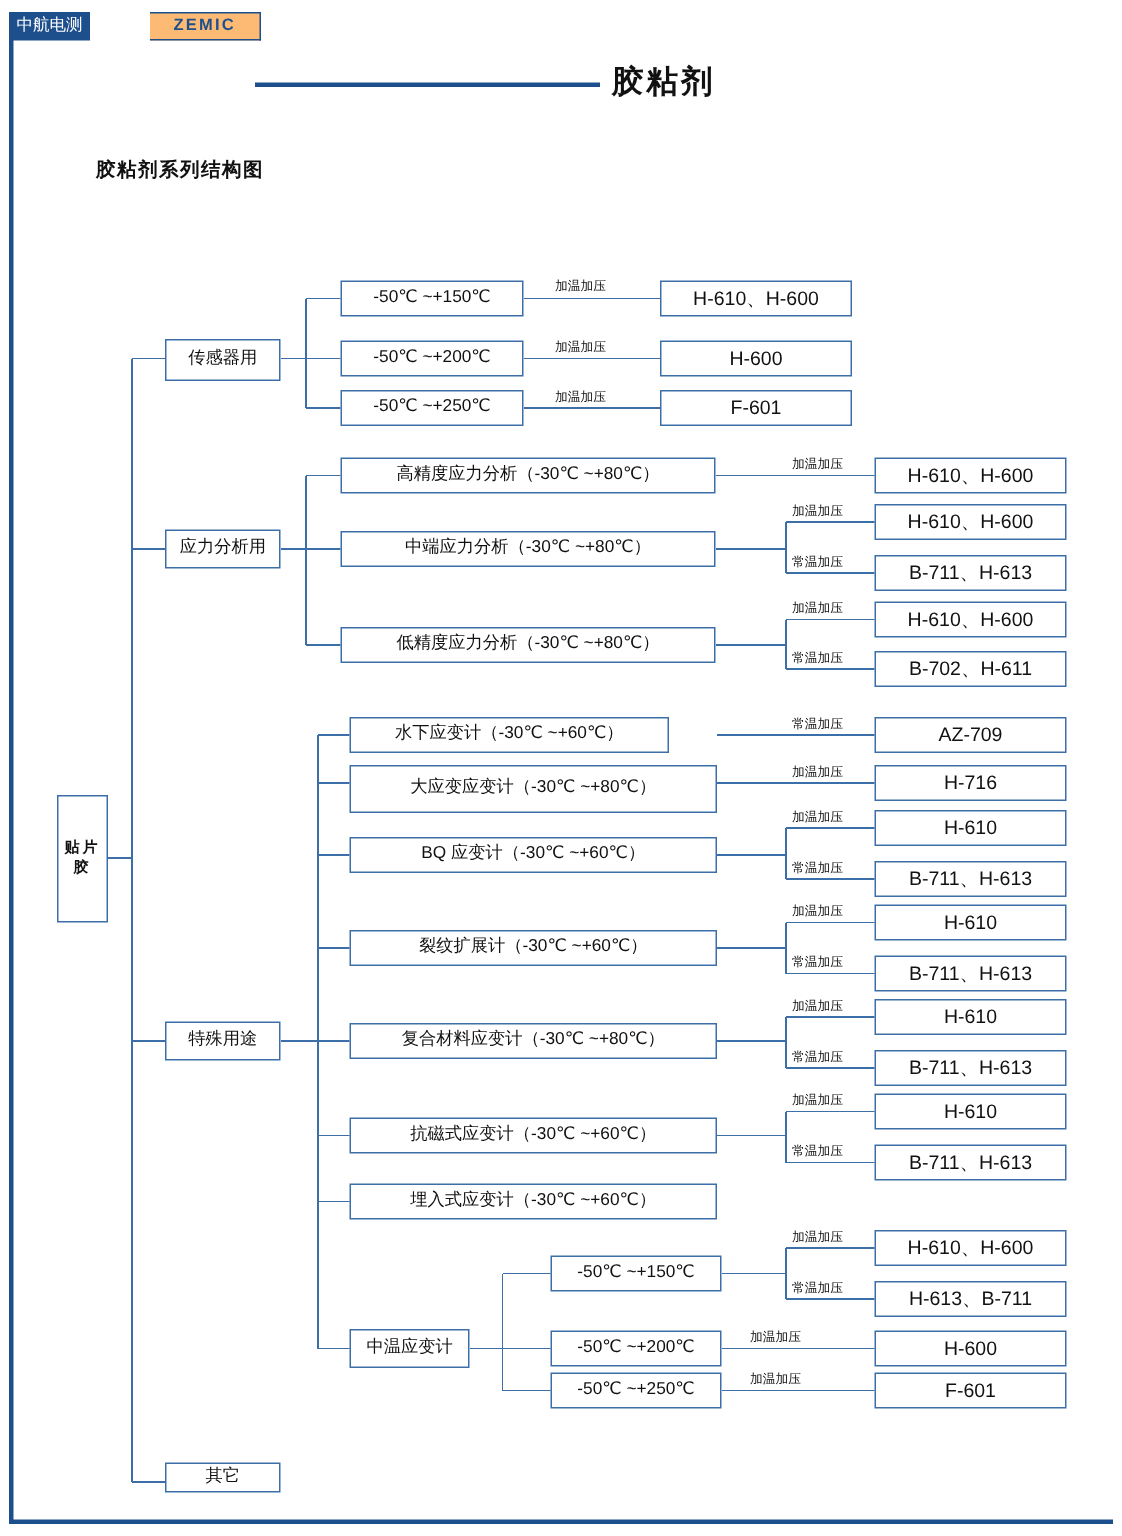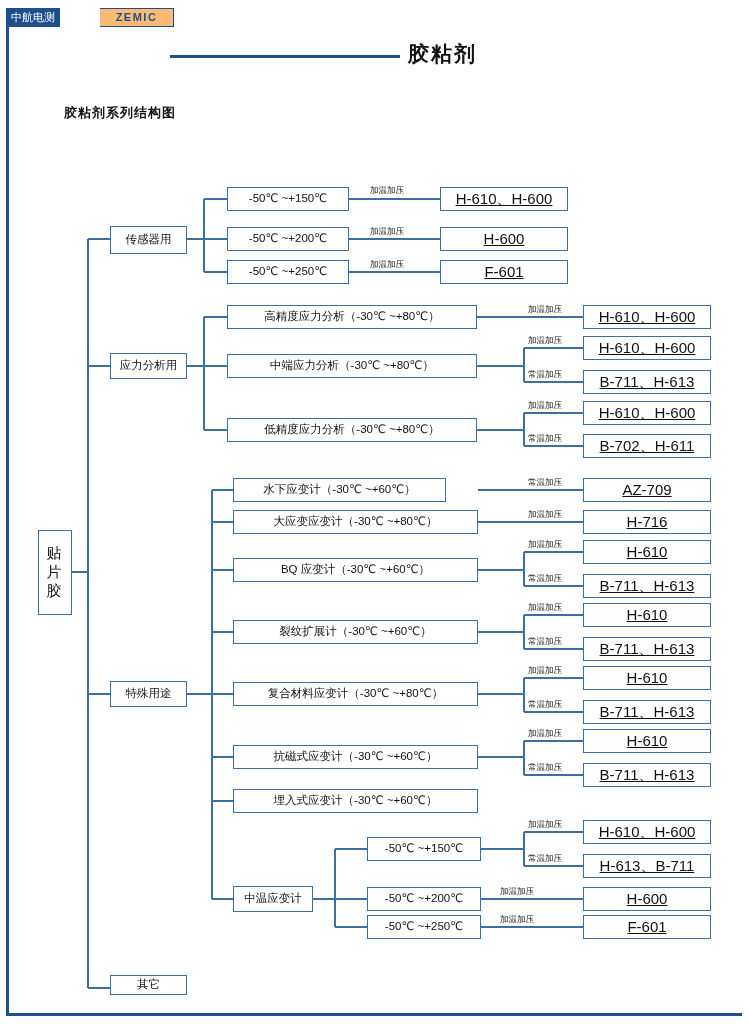--- a/index.html
+++ b/index.html
@@ -99,29 +99,29 @@
     color: #111111;
     display: flex;
     align-items: center;
     justify-content: center;
     text-align: center;
     font-size: 11.5px;
     line-height: 1.15;
     white-space: nowrap;
   }
   .node.root {
-    font-size: 15px;
-    font-weight: normal;
+    font-size: 10px;
+    font-weight: bold;
     letter-spacing: 2px;
     white-space: normal;
     line-height: 1.25;
   }
   .node.cat { font-size: 11.5px; }
   .node.leaf { font-size: 11.5px; }
-  .node.prod { font-size: 15px; text-decoration: underline; }
+  .node.prod { font-size: 13px; }
 
   .edge-label {
     position: absolute;
     font-size: 8.5px;
     color: #111111;
     white-space: nowrap;
     letter-spacing: 0px;
   }
 </style>
 </head>
@@ -261,21 +261,21 @@
   <div class="node prod" style="left:583px; top:401px; width:128px; height:24px;">H-610、H-600</div>
   <div class="node prod" style="left:583px; top:434px; width:128px; height:24px;">B-702、H-611</div>
 
   <div class="edge-label" style="left:528px; top:304px;">加温加压</div>
   <div class="edge-label" style="left:528px; top:335px;">加温加压</div>
   <div class="edge-label" style="left:528px; top:369px;">常温加压</div>
   <div class="edge-label" style="left:528px; top:400px;">加温加压</div>
   <div class="edge-label" style="left:528px; top:433px;">常温加压</div>
 
   <div class="node leaf" style="left:233px; top:478px; width:213px; height:24px;">水下应变计（-30℃ ~+60℃）</div>
-  <div class="node leaf" style="left:233px; top:510px; width:245px; height:24px;">大应变应变计（-30℃ ~+80℃）</div>
+  <div class="node leaf" style="left:233px; top:510px; width:245px; height:32px;">大应变应变计（-30℃ ~+80℃）</div>
   <div class="node leaf" style="left:233px; top:558px; width:245px; height:24px;">BQ 应变计（-30℃ ~+60℃）</div>
   <div class="node leaf" style="left:233px; top:620px; width:245px; height:24px;">裂纹扩展计（-30℃ ~+60℃）</div>
   <div class="node leaf" style="left:233px; top:682px; width:245px; height:24px;">复合材料应变计（-30℃ ~+80℃）</div>
   <div class="node leaf" style="left:233px; top:745px; width:245px; height:24px;">抗磁式应变计（-30℃ ~+60℃）</div>
   <div class="node leaf" style="left:233px; top:789px; width:245px; height:24px;">埋入式应变计（-30℃ ~+60℃）</div>
   <div class="node leaf" style="left:233px; top:886px; width:80px; height:26px;">中温应变计</div>
 
   <div class="node prod" style="left:583px; top:478px; width:128px; height:24px;">AZ-709</div>
   <div class="node prod" style="left:583px; top:510px; width:128px; height:24px;">H-716</div>
   <div class="node prod" style="left:583px; top:540px; width:128px; height:24px;">H-610</div>

